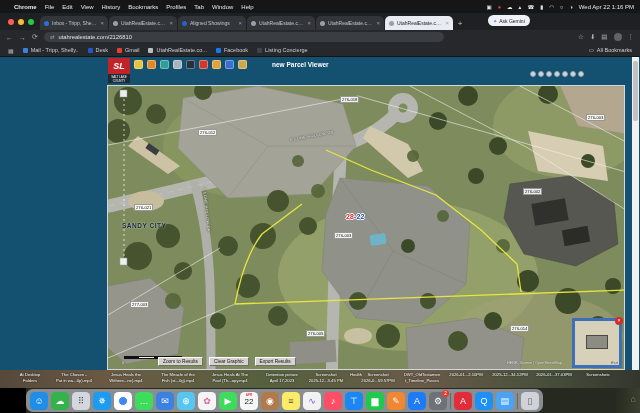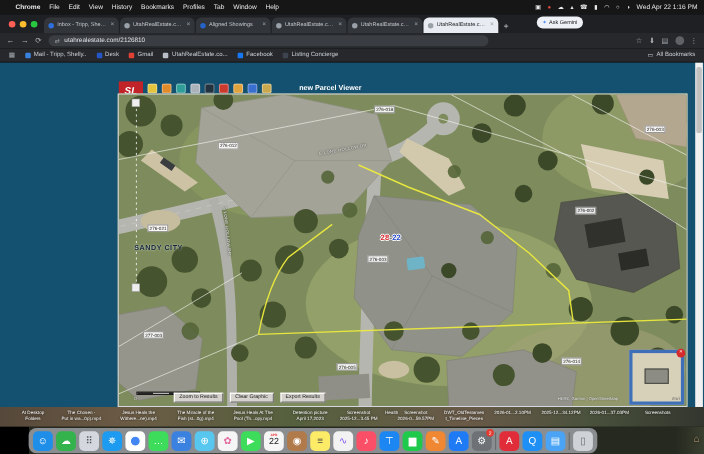--- a/index.html
+++ b/index.html
@@ -51,21 +51,21 @@
   .bookbar { position:absolute; top:44px; left:0; width:640px; height:13px; background:#26282b;
     display:flex; align-items:center; color:#ccd0d5; font-size:5.5px; padding:0 8px; gap:9px;
     border-bottom:1px solid #141517; }
   .bm { display:flex; align-items:center; gap:3px; white-space:nowrap; }
   .bm-fav { width:5px; height:5px; border-radius:1px; background:#888; flex:0 0 auto; }
   .bm-grid { font-size:6px; color:#aab0b6; }
   .allbm { margin-left:auto; display:flex; align-items:center; gap:3px; }
 
   
   .page { position:absolute; top:57px; left:0; width:640px; height:313px; background:#14506f; }
-  .pv-header { position:absolute; top:16px; left:0; width:100%; height:22px; }
+  .pv-header { position:absolute; top:0; left:0; width:100%; height:22px; }
   .slco-logo { position:absolute; left:108px; top:1px; width:22px; height:25px; }
   .slco-red { width:22px; height:16px; background:#c02428; color:#fff; font-weight:bold; font-size:9px;
     display:flex; align-items:center; justify-content:center; font-style:italic; }
   .slco-cap { width:22px; background:#1c2b36; color:#fff; font-size:3px; text-align:center; line-height:4px; padding:0.5px 0;}
   .pv-tools { position:absolute; left:134px; top:3px; display:flex; gap:4px; }
   .pv-tool { width:9px; height:9px; border-radius:2px; border:1px solid rgba(255,255,255,.35); }
   .pv-title { position:absolute; left:272px; top:4px; color:#fff; font-size:6.5px; font-weight:bold; }
   .pv-nav { position:absolute; right:56px; top:14px; display:flex; gap:2px; }
   .pv-navbtn { width:6px; height:6px; border-radius:50%; background:#cfd6dc; border:1px solid #8ea0ac; }
 

